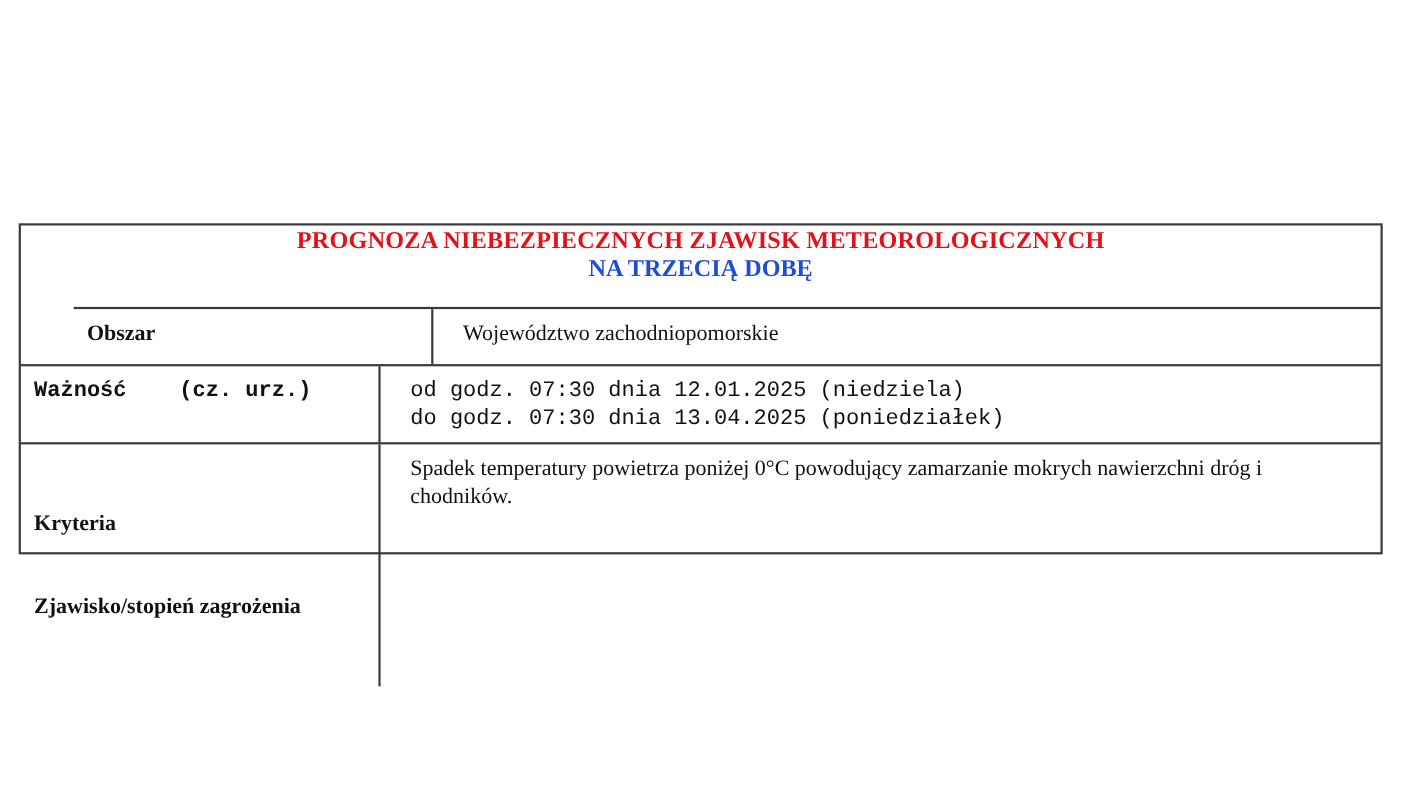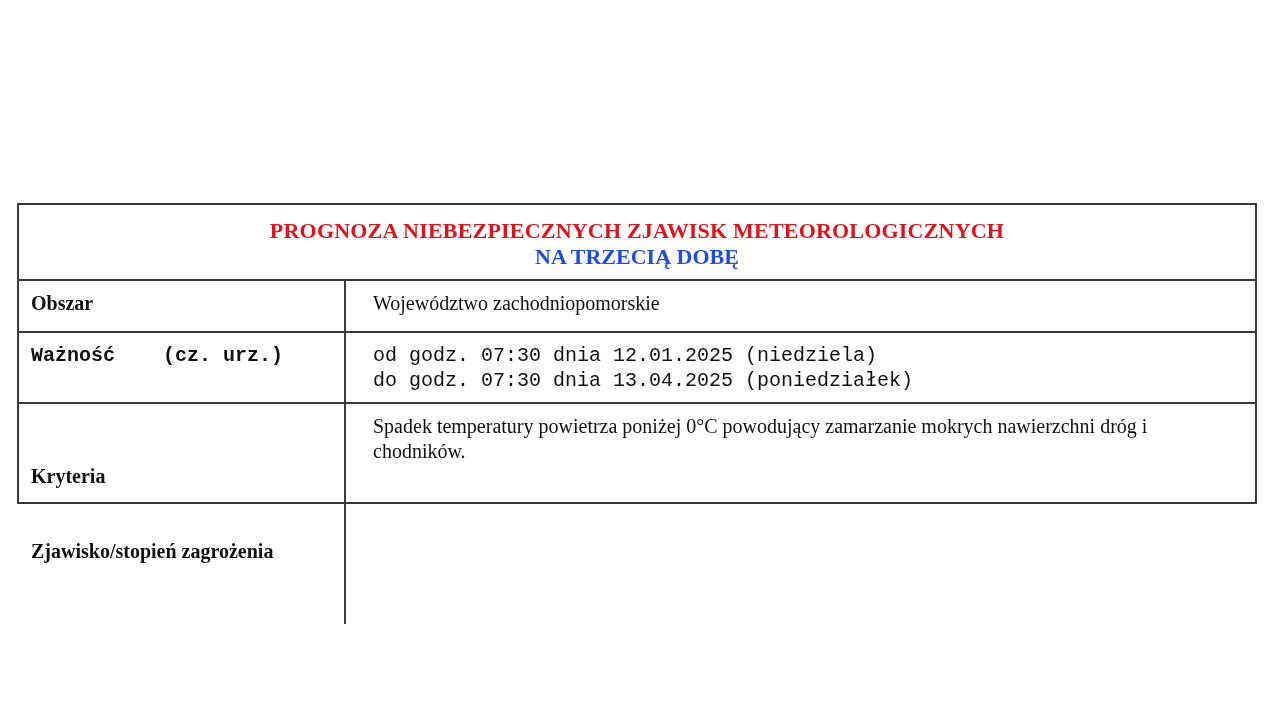--- a/index.html
+++ b/index.html
@@ -31,21 +31,20 @@
     display: grid;
     grid-template-columns: 327px 1fr;
     border-top: 2px solid #3a3a3a;
     box-sizing: border-box;
   }
   .t-header {
     border-top: none;
     display: block;
     height: 74px;
     text-align: center;
-    padding-top: 13px;
     box-sizing: border-box;
   }
   .title-red {
     font-size: 22px;
     font-weight: bold;
     color: #e0131a;
     line-height: 26px;
     letter-spacing: 0.2px;
   }
   .title-black {
@@ -58,21 +57,21 @@
     padding: 10px 12px 10px 12px;
     font-size: 20px;
     line-height: 25px;
     box-sizing: border-box;
   }
   .label-cell {
     border-right: 2px solid #3a3a3a;
     font-weight: bold;
     white-space: pre-wrap;
   }
-  .row-obszar  { height: 52px; }
+  .row-obszar  { height: 52px; margin-left: 48px; }
   .row-waznosc { height: 71px; font-family: Liberation Mono, monospace; }
   .row-zjawisko{ height: 100px; }
   .bold   { font-weight: bold; }
   .italic { font-style: italic; margin-left: 6px; }
   .value-cell { max-width: 913px; padding-left: 27px; }
 </style>
 </head>
 <body>
 
 <div class="page">

